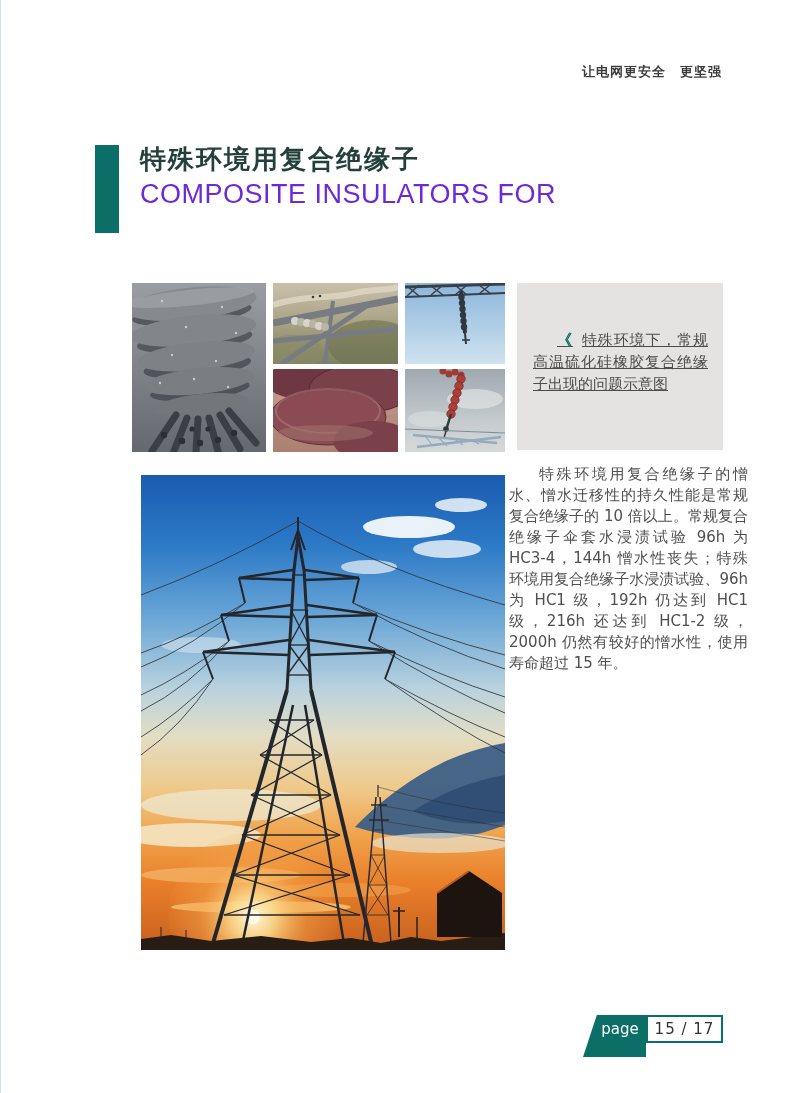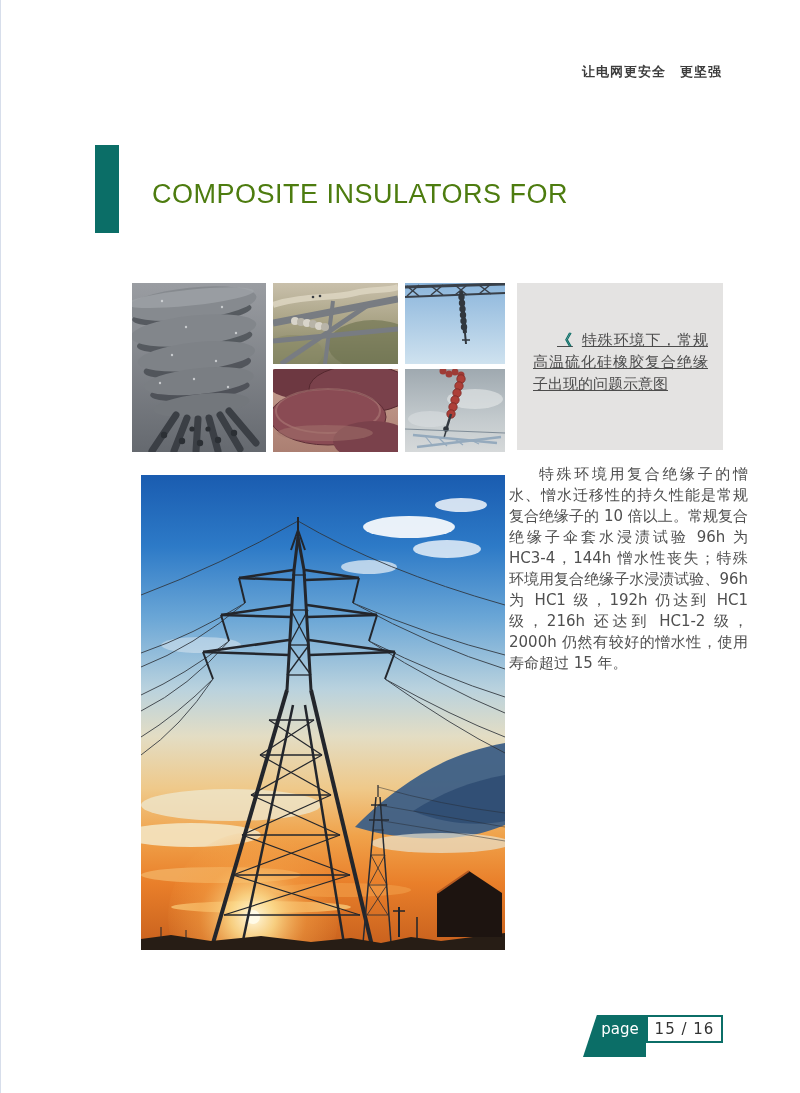--- a/index.html
+++ b/index.html
@@ -5,22 +5,22 @@
   * { margin:0; padding:0; box-sizing:border-box; }
   html,body { background:#ffffff; }
   .page { position:relative; width:800px; height:1093px; background:#fff; overflow:hidden;
           font-family:"DejaVu Sans","Liberation Sans",sans-serif; }
   .edge-line { position:absolute; left:0; top:0; width:1px; height:1093px; background:#c9d3e4; opacity:.75; }
   .slogan { position:absolute; top:63px; right:78px; font-size:13px; font-weight:600;
             color:#3c3c3c; letter-spacing:1px; white-space:nowrap; }
   .accent-bar { position:absolute; left:95px; top:145px; width:24px; height:88px; background:#0b6e67; }
   .title-zh { position:absolute; left:140px; top:142px; font-size:26px; font-weight:700;
               color:#24403b; letter-spacing:2px; white-space:nowrap; }
-  .title-en { position:absolute; left:152px; top:180px; font-size:27px; line-height:29px;
-              color:#4d7c0f; letter-spacing:.5px; font-family:"Liberation Sans",sans-serif; font-weight:400; }
+  .title-en { position:absolute; left:140px; top:180px; font-size:27px; line-height:29px;
+              color:#6d28d9; letter-spacing:.5px; font-family:"Liberation Sans",sans-serif; font-weight:400; }
   .photo { position:absolute; overflow:hidden; background:#ddd; }
   .photo svg { display:block; }
   #g1 { left:132px; top:283px; width:134px; height:169px; }
   #g2 { left:273px; top:283px; width:125px; height:81px; }
   #g3 { left:405px; top:283px; width:100px; height:81px; }
   #g4 { left:273px; top:369px; width:125px; height:83px; }
   #g5 { left:405px; top:369px; width:100px; height:83px; }
   #main-photo { left:141px; top:475px; width:364px; height:475px; background:#2d6db5; }
   .caption-box { position:absolute; left:517px; top:283px; width:206px; height:167px; background:#e4e3e2; }
   .caption-box p { padding:46px 15px 0 16px; text-indent:24px; font-size:15px;
@@ -38,20 +38,21 @@
 </style>
 </head>
 <body>
 
 <div class="page">
   <div class="edge-line"></div>
 
   <div class="slogan">让电网更安全　更坚强</div>
 
   <div class="accent-bar"></div>
+  <div class="title-zh">特殊环境用复合绝缘子</div>
   <div class="title-en">
     <div>COMPOSITE INSULATORS FOR</div>
   </div>
 
   <div class="photo" id="g1">
     <svg width="134" height="169" viewBox="0 0 134 169">
       <defs>
           <linearGradient id="i1" x1="0" y1="0" x2="0" y2="1">
         <stop offset="0" stop-color="#9a9da2"></stop>
             <stop offset="1" stop-color="#65696f"></stop>
@@ -381,14 +382,14 @@
           <path d="M45 455 L45 465" stroke-width="1"></path>
       </g>
     </svg>
   </div>
 
   <div class="body-col">
     <p>特殊环境用复合绝缘子的憎水、憎水迁移性的持久性能是常规复合绝缘子的 10 倍以上。常规复合绝缘子伞套水浸渍试验 96h 为 HC3-4，144h 憎水性丧失；特殊环境用复合绝缘子水浸渍试验、96h 为 HC1 级，192h 仍达到 HC1 级，216h 还达到 HC1-2 级，2000h 仍然有较好的憎水性，使用寿命超过 15 年。</p>
   </div>
 
   <div class="footer-tab">page</div>
-  <div class="footer-num">15 / 16</div>
+  <div class="footer-num">15 / 17</div>
 </div>
 
 </body></html>

